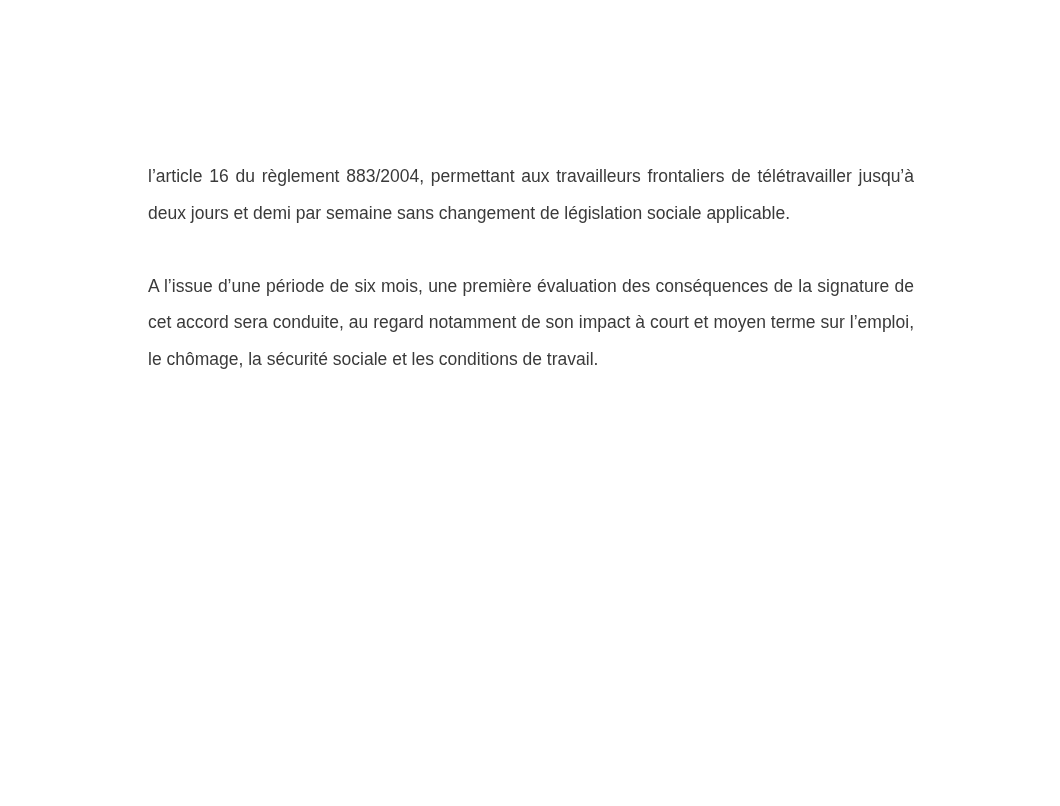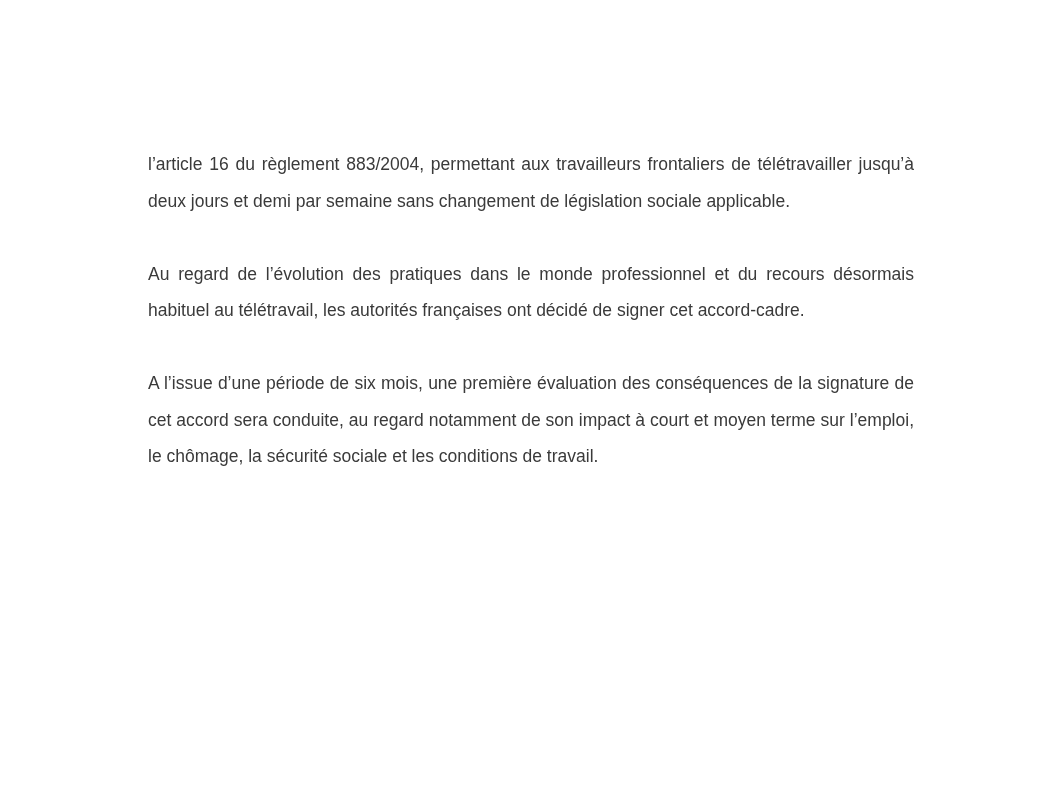--- a/index.html
+++ b/index.html
@@ -14,21 +14,21 @@
   }
   .page {
     position: relative;
     width: 1060px;
     height: 806px;
     background: #ffffff;
   }
   .text-block {
     position: absolute;
     left: 148px;
-    top: 146px;
+    top: 158px;
     width: 766px;
   }
   .text-block p {
     font-family: "Liberation Sans", sans-serif;
     font-size: 17.5px;
     line-height: 36.5px;
     font-weight: 400;
     color: #3a3a3a;
     text-align: justify;
     margin: 0 0 36.5px 0;
@@ -37,16 +37,15 @@
   .text-block p:last-child {
     margin-bottom: 0;
   }
 </style>
 </head>
 <body>
 
 <div class="page">
   <div class="text-block">
     <p>l’article 16 du règlement 883/2004, permettant aux travailleurs frontaliers de télétravailler jusqu’à deux jours et demi par semaine sans changement de législation sociale applicable.</p>
-    <p>Au regard de l’évolution des pratiques dans le monde professionnel et du recours désormais habituel au télétravail, les autorités françaises ont décidé de signer cet accord-cadre.</p>
     <p>A l’issue d’une période de six mois, une première évaluation des conséquences de la signature de cet accord sera conduite, au regard notamment de son impact à court et moyen terme sur l’emploi, le chômage, la sécurité sociale et les conditions de travail.</p>
   </div>
 </div>
 
 </body></html>

